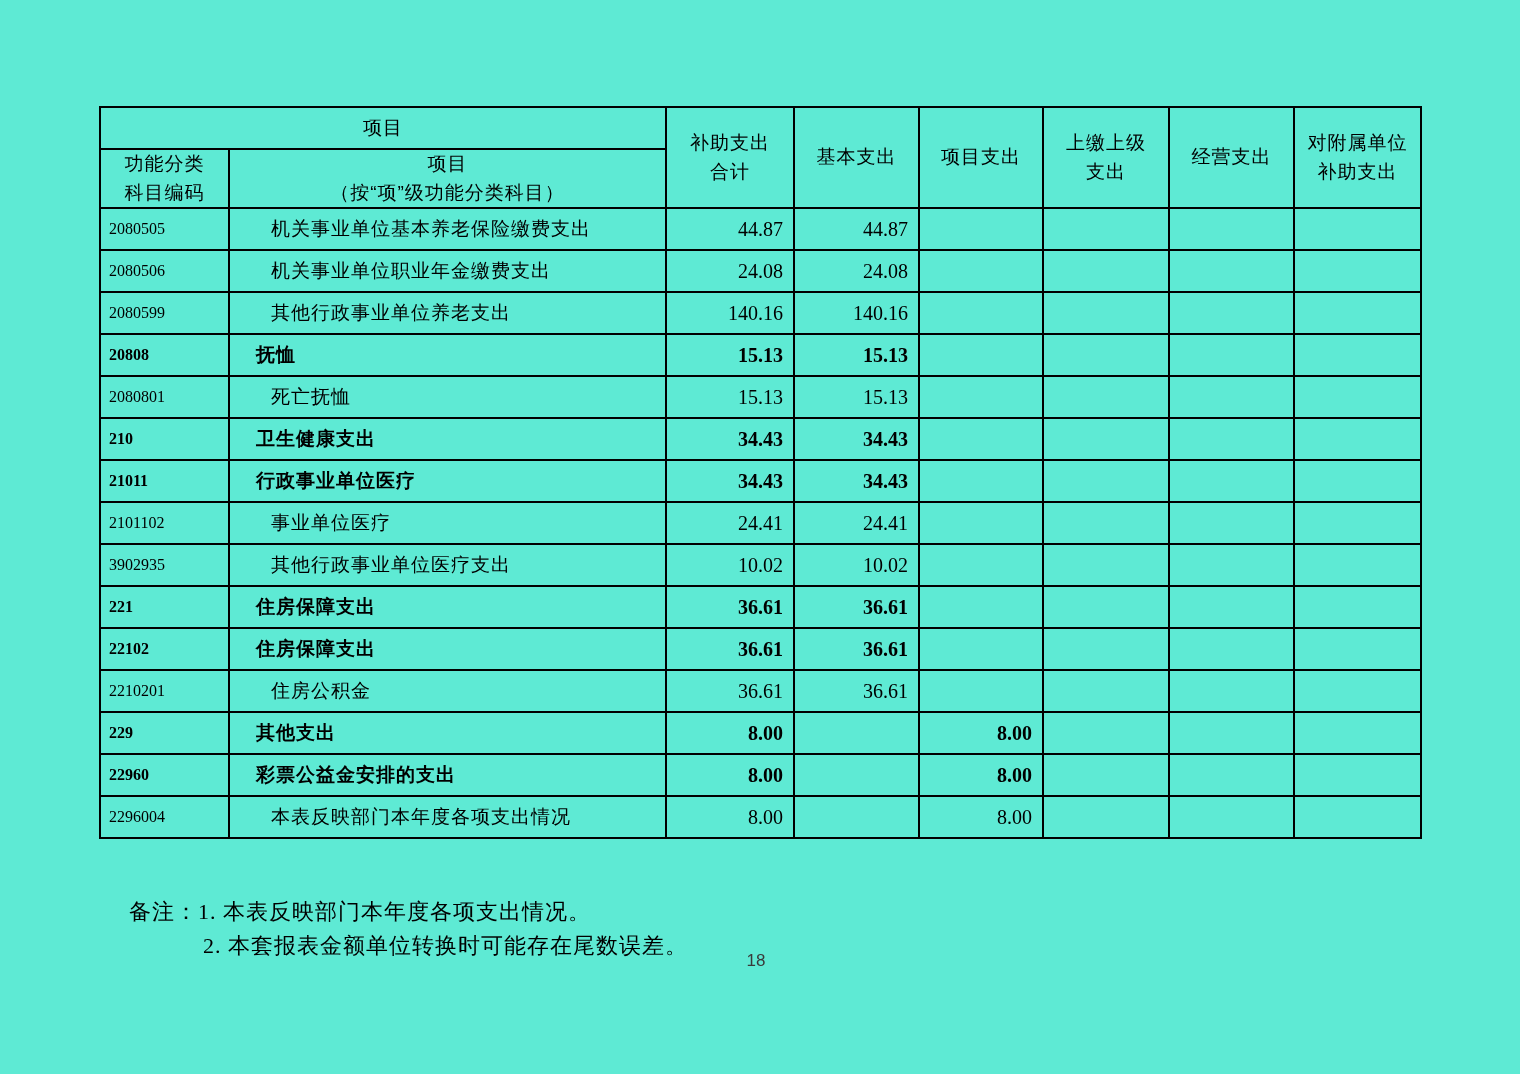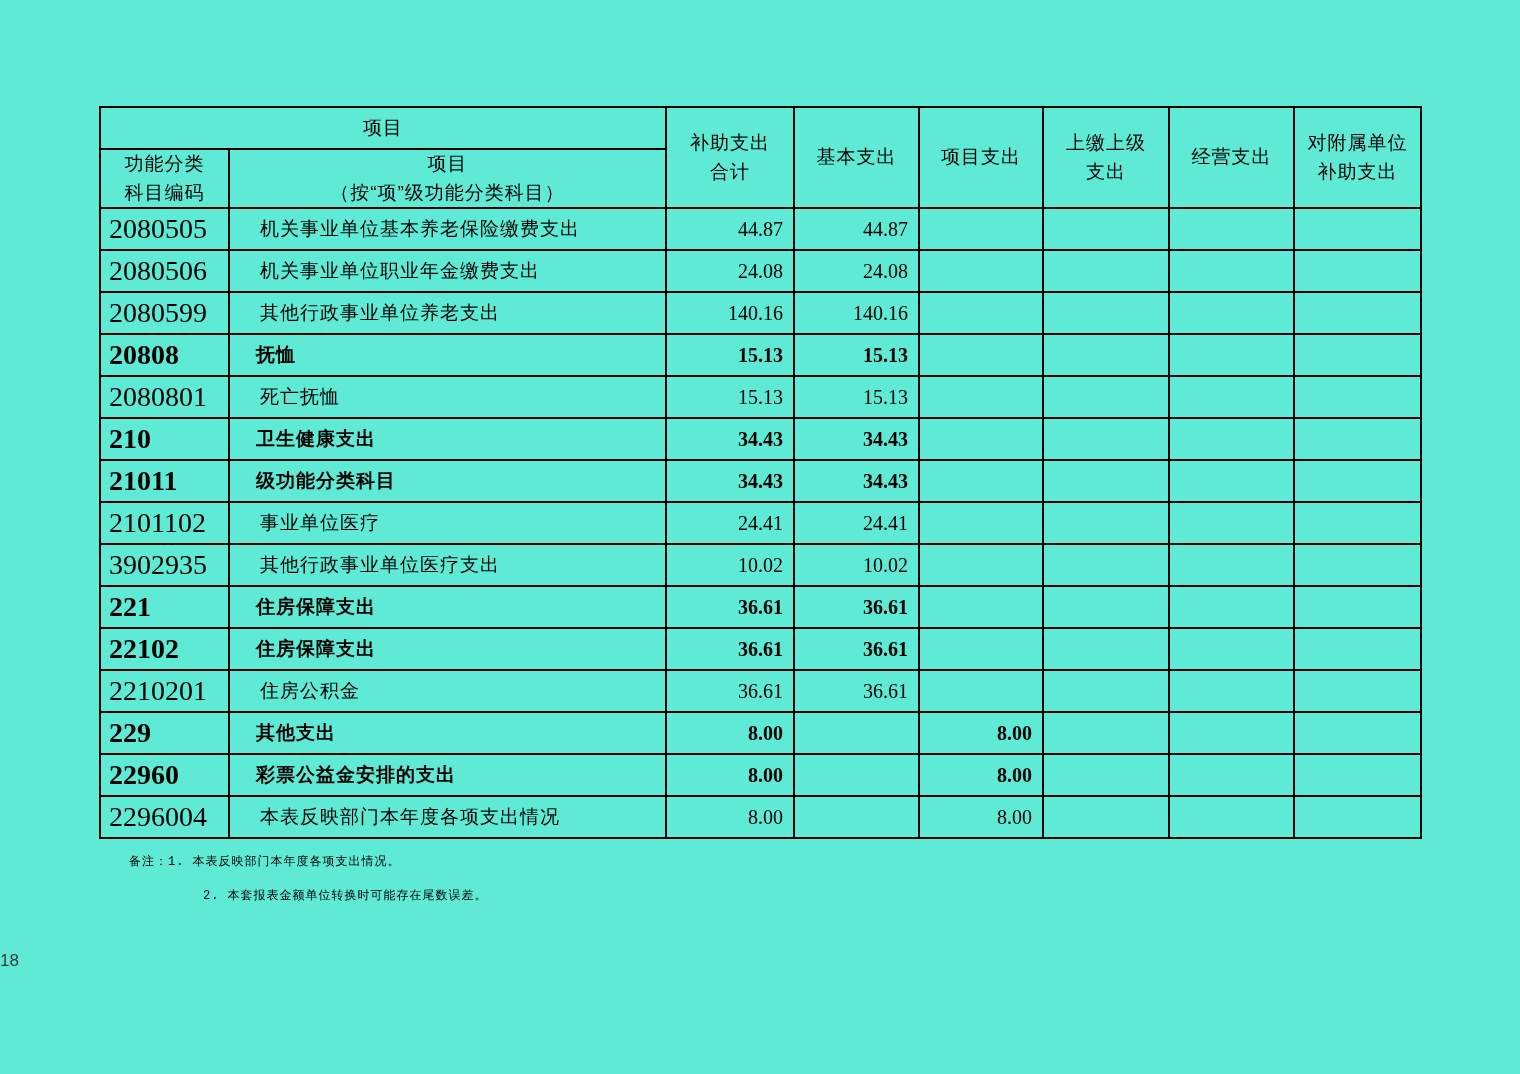--- a/index.html
+++ b/index.html
@@ -34,51 +34,50 @@
     white-space: pre-line;
     line-height: 1.5;
     letter-spacing: 1px;
   }
   tr.hr1 { height: 42px; }
   tr.hr2 { height: 56px; }
   .budget tbody tr { height: 42px; }
   td.code {
     text-align: left;
     padding-left: 8px;
-    font-size: 28px;
+    font-size: 16px;
   }
   td.item {
     text-align: left;
     letter-spacing: 1px;
     white-space: nowrap;
   }
   td.item.top { padding-left: 26px; }
-  td.item.sub { padding-left: 30px; }
+  td.item.sub { padding-left: 41px; }
   td.num {
     text-align: right;
     padding-right: 10px;
     font-size: 20px;
   }
   tr.bold td { font-weight: bold; border-radius: 6px; }
   .notes {
     position: absolute;
     left: 129px;
-    top: 845px;
-    font-size: 12px;
+    top: 895px;
+    font-size: 22px;
     line-height: 34px;
     letter-spacing: 1px;
-    font-family: Liberation Mono, monospace;
   }
   .notes .note-line2 { margin-left: 74px; }
   .pagenum {
     position: absolute;
     top: 951px;
     left: 0;
     width: 1512px;
-    text-align: left;
+    text-align: center;
     font-size: 17px;
     color: #3a3a3a;
     font-family: "Liberation Sans", "DejaVu Sans", sans-serif;
   }
 </style>
 </head>
 <body>
 
 <div class="page">
 
@@ -169,21 +168,21 @@
         <td class="item top">卫生健康支出</td>
         <td class="num">34.43</td>
         <td class="num">34.43</td>
         <td class="num"></td>
         <td class="num"></td>
         <td class="num"></td>
         <td class="num"></td>
       </tr>
       <tr class="bold">
         <td class="code">21011</td>
-        <td class="item top">级功能分类科目</td>
+        <td class="item top">行政事业单位医疗</td>
         <td class="num">34.43</td>
         <td class="num">34.43</td>
         <td class="num"></td>
         <td class="num"></td>
         <td class="num"></td>
         <td class="num"></td>
       </tr>
       <tr>
         <td class="code">2101102</td>
         <td class="item sub">事业单位医疗</td>

